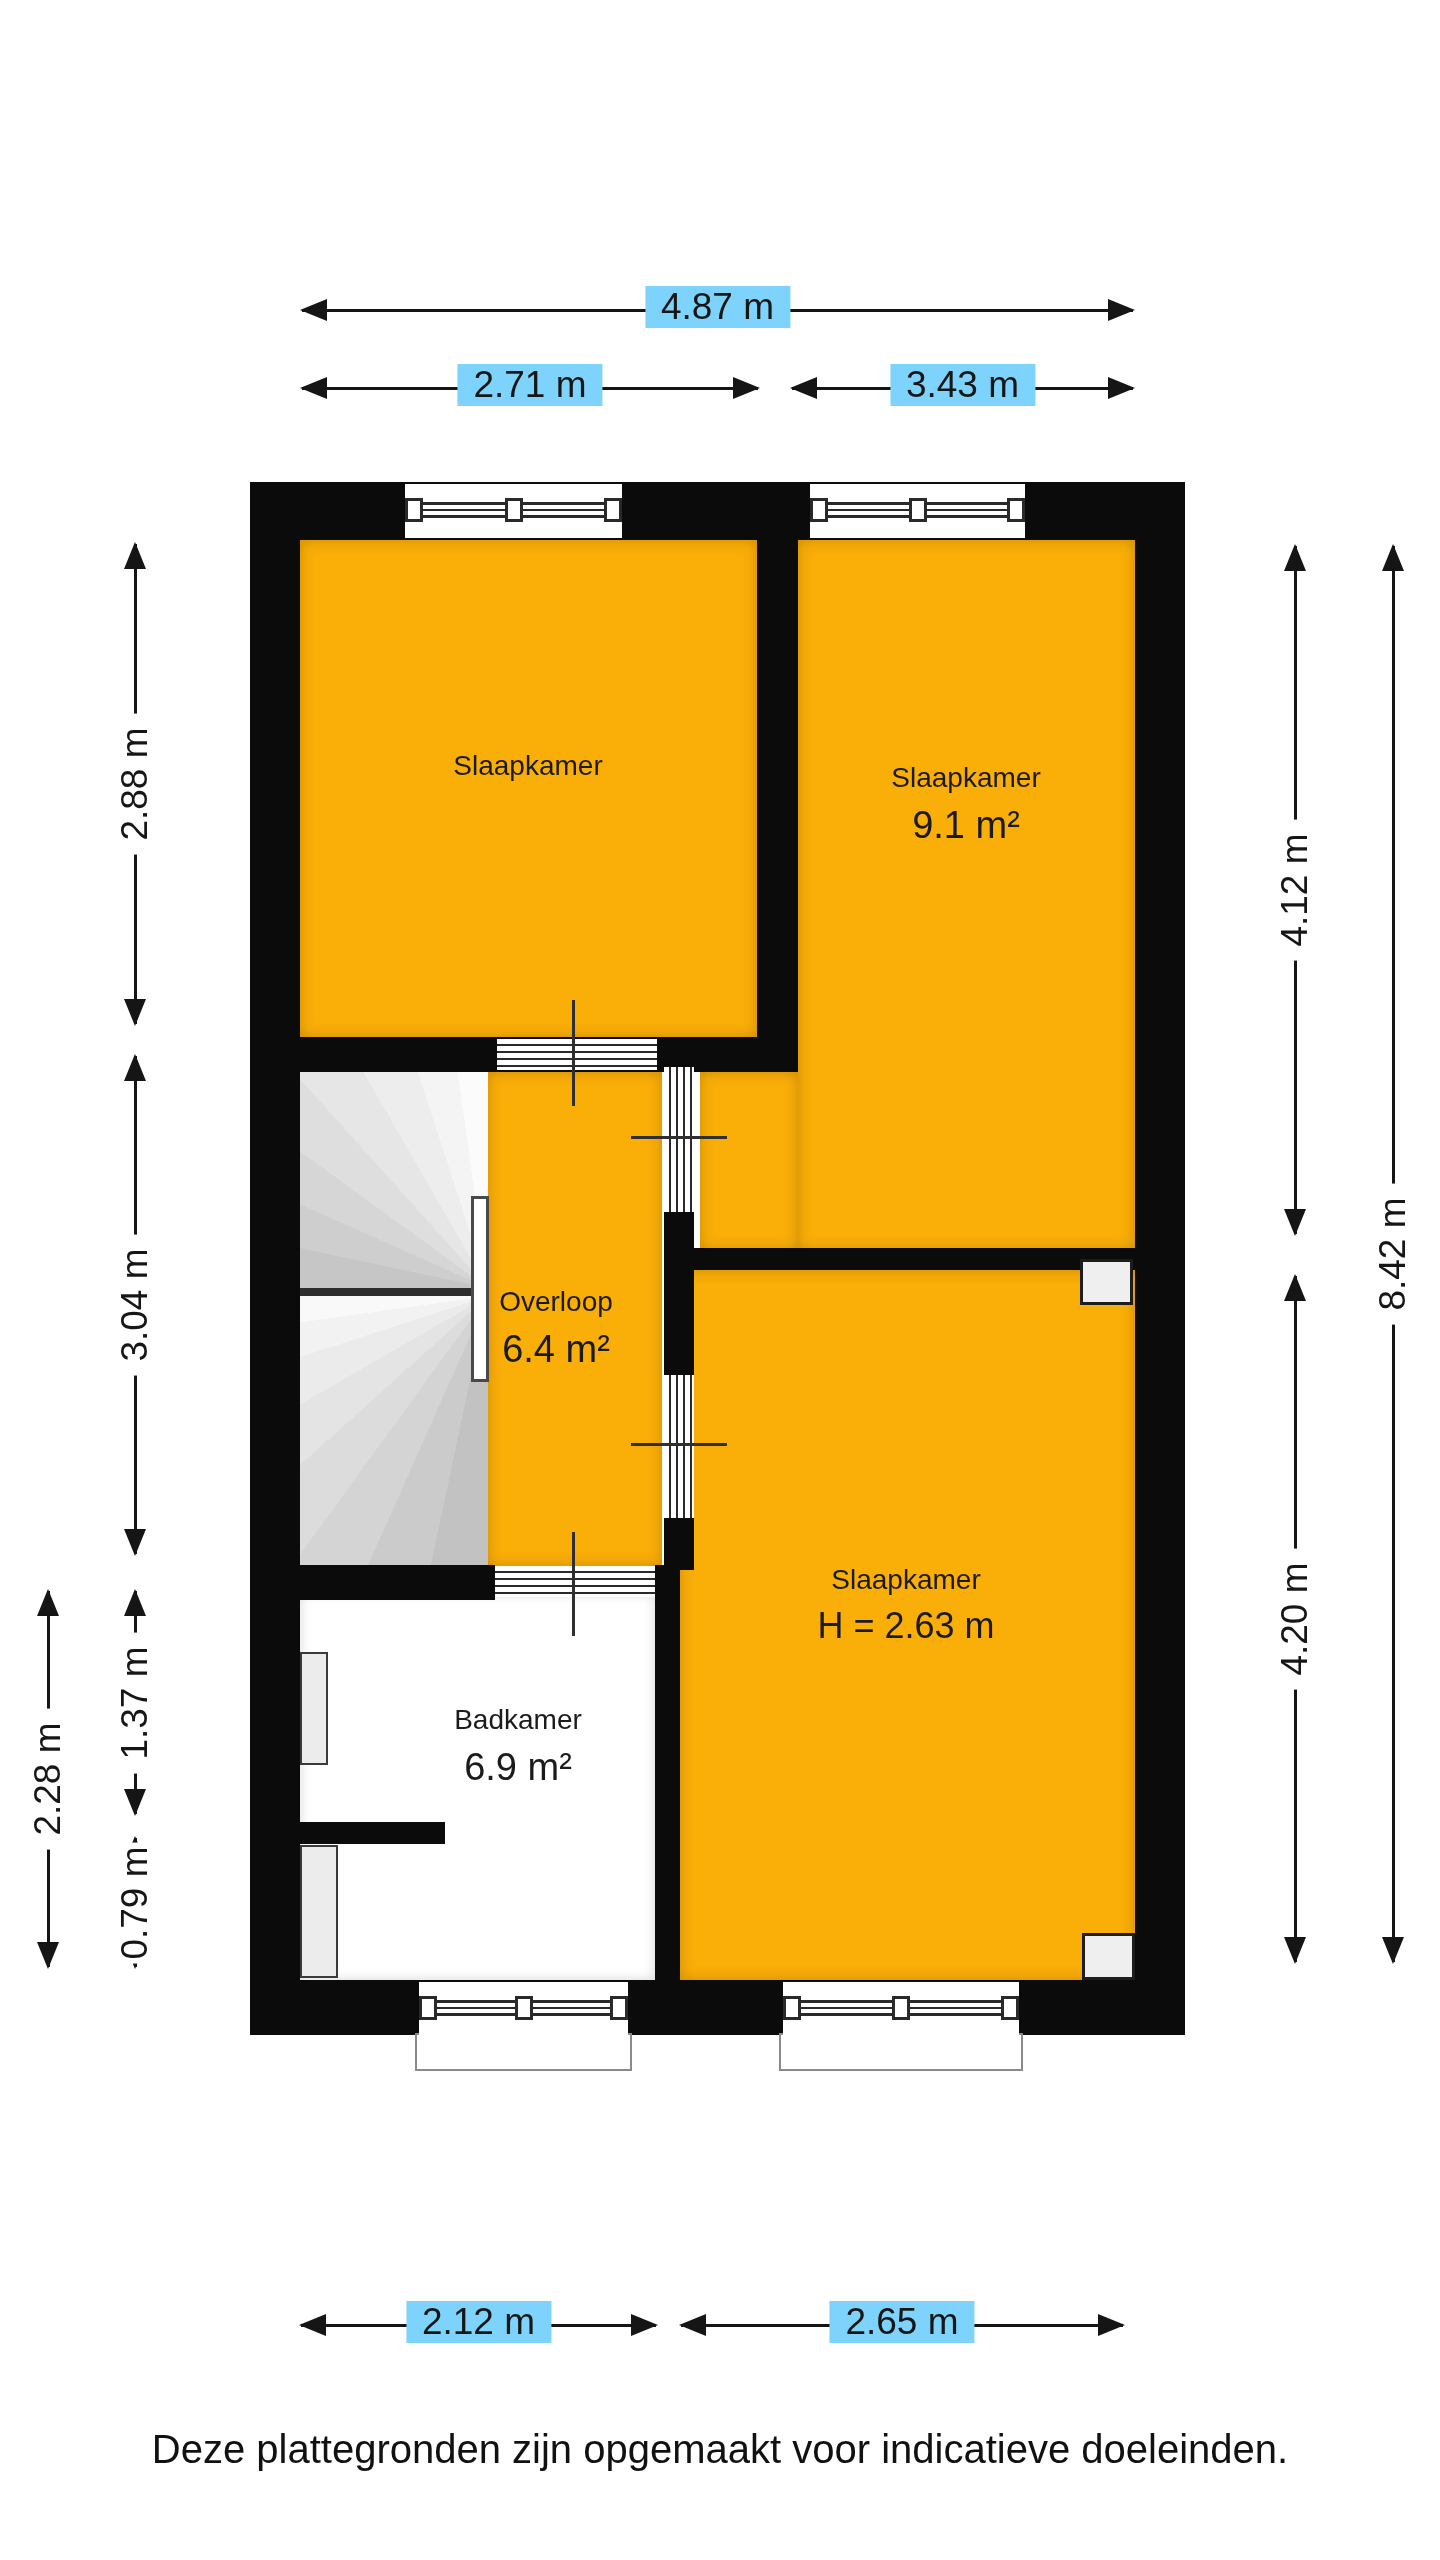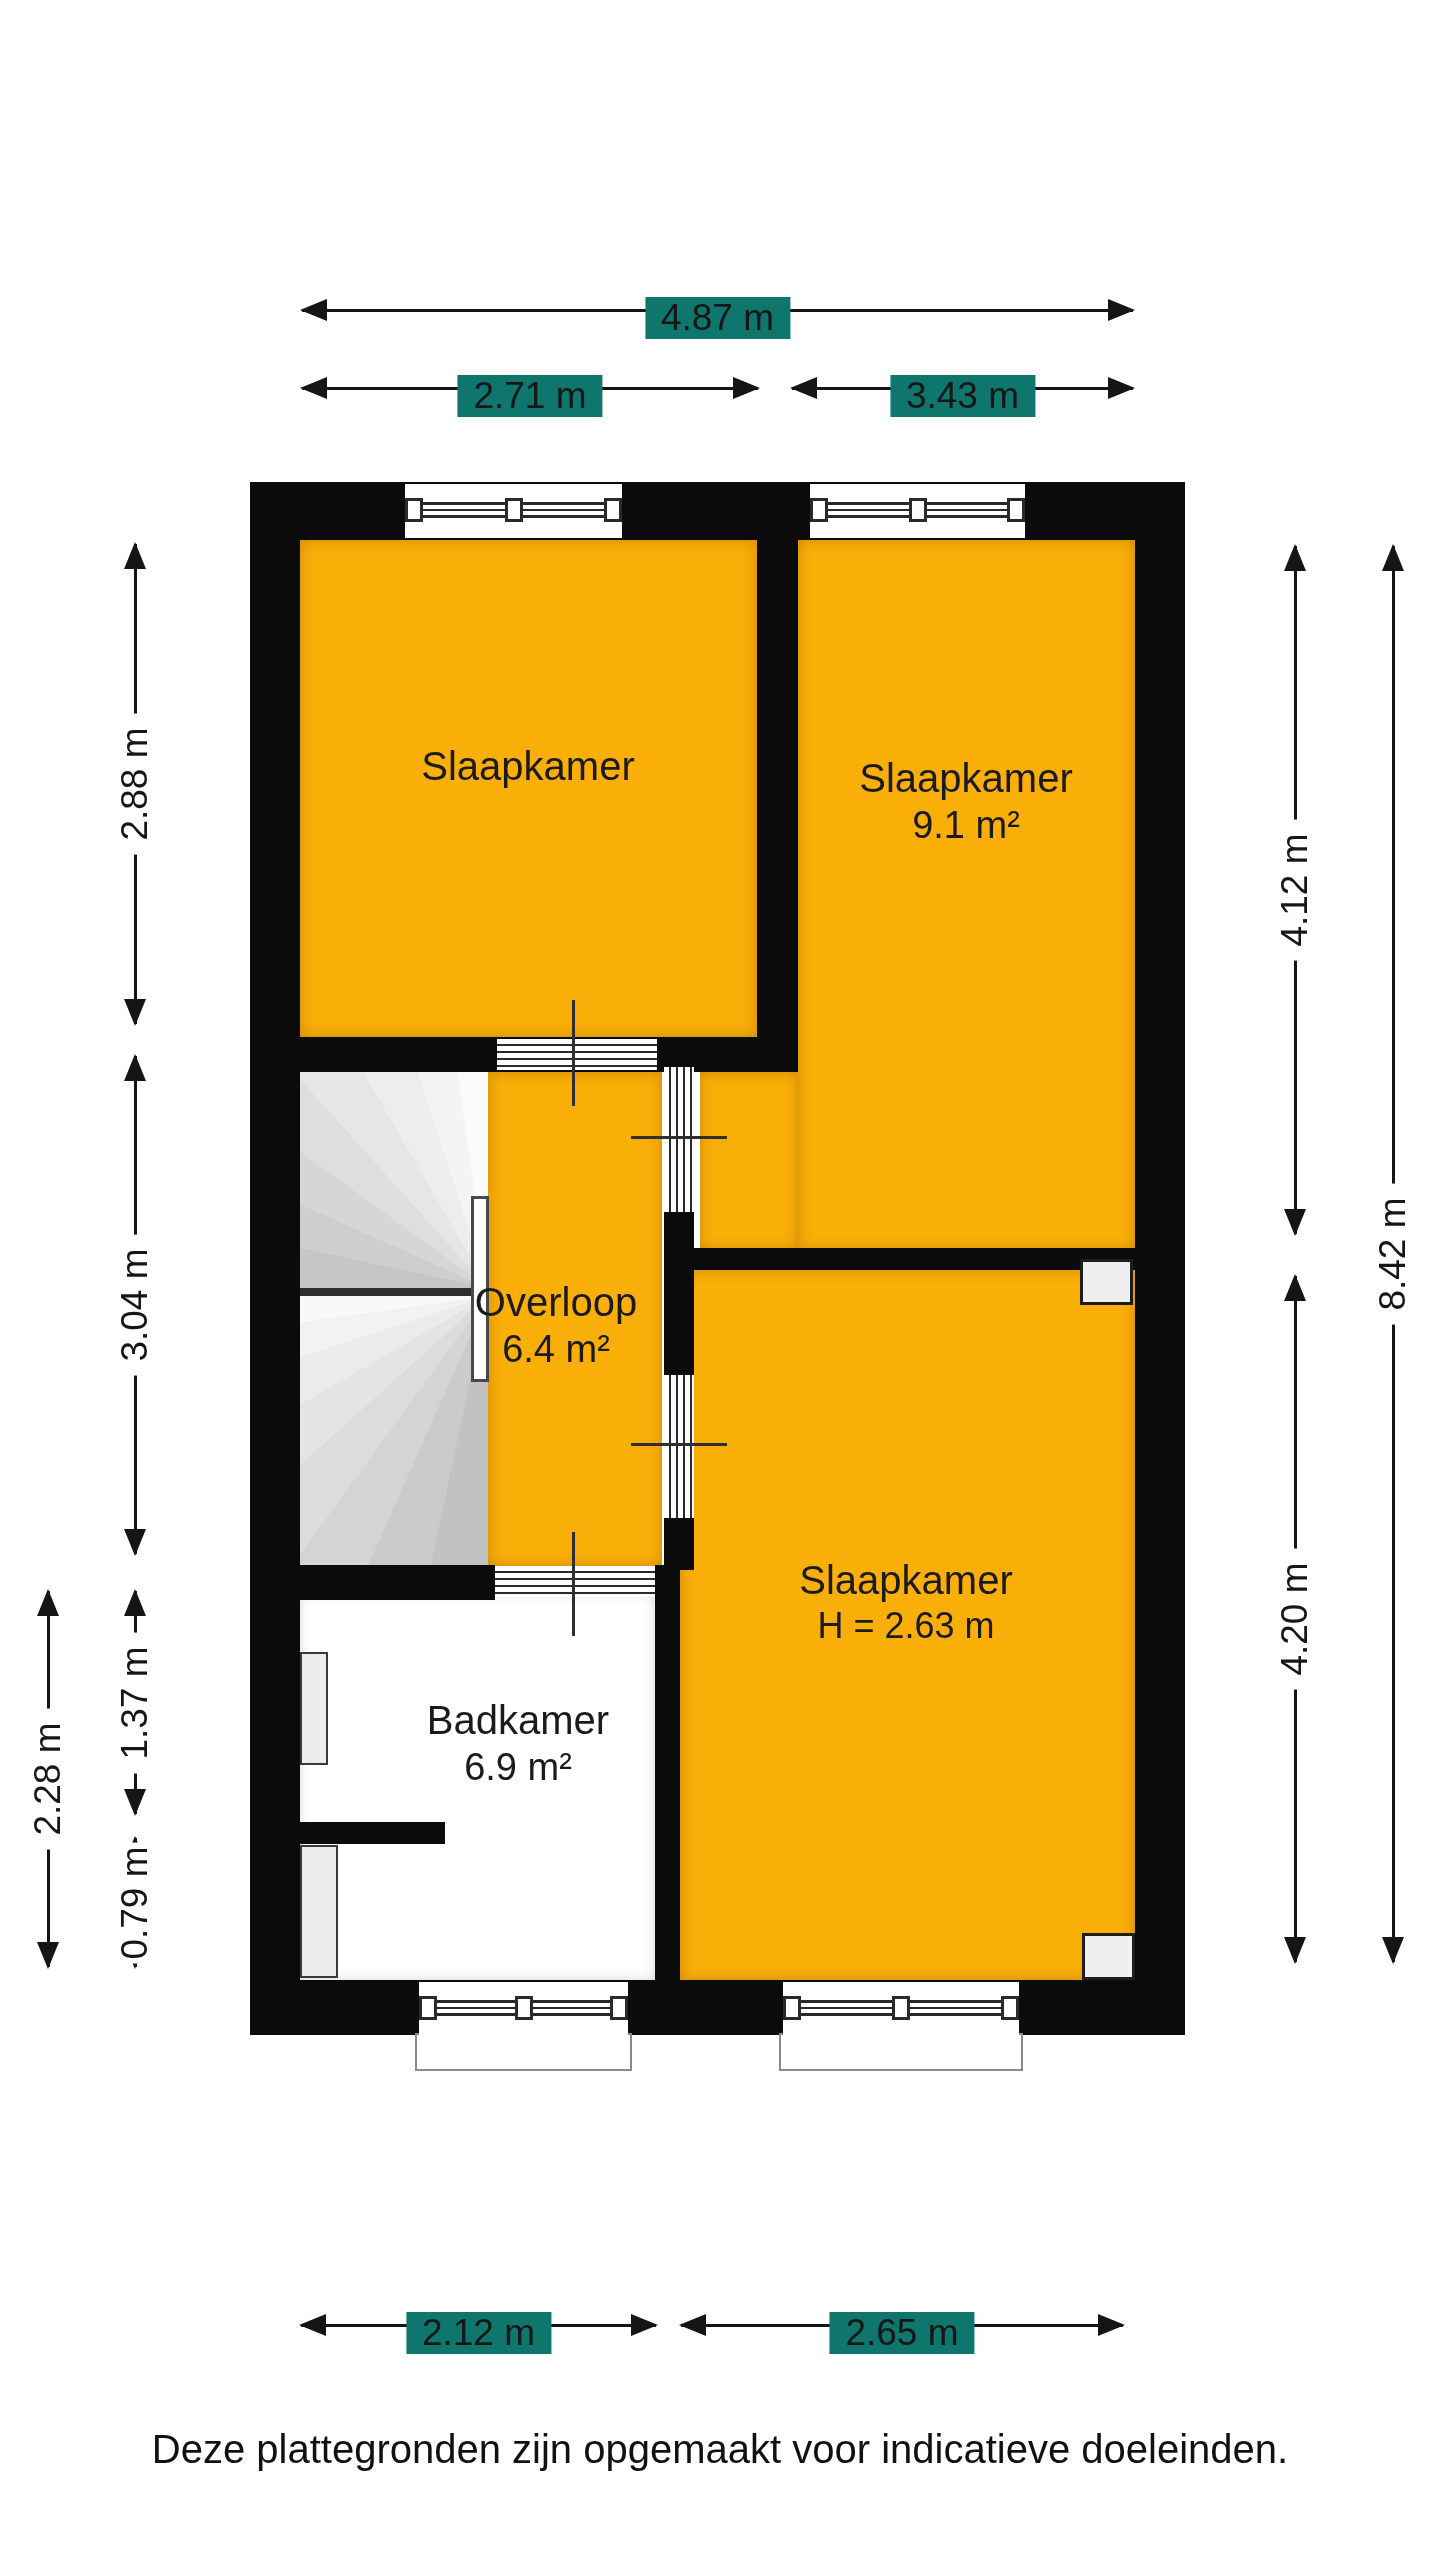--- a/index.html
+++ b/index.html
@@ -32,30 +32,30 @@
            border-top:3px solid #2a2a2a;border-bottom:3px solid #2a2a2a;box-sizing:border-box;}
   .win .gz::after{content:"";position:absolute;left:0;right:0;top:50%;height:2px;margin-top:-1px;background:#2a2a2a;}
   .win .cap{position:absolute;top:14px;width:18px;height:24px;background:#fff;border:3px solid #2a2a2a;box-sizing:border-box;}
   .cap.l{left:0;} .cap.c{left:50%;margin-left:-9px;} .cap.r{right:0;}
   .sill{position:absolute;background:#ffffff;border:2px solid #8a8a8a;box-sizing:border-box;}
   
   .dh{position:absolute;height:28px;}
   .dh .ln{position:absolute;left:2px;right:2px;top:13px;height:3px;background:#151515;}
   .dh .a1{position:absolute;left:0;top:3px;width:0;height:0;border-top:11px solid transparent;border-bottom:11px solid transparent;border-right:27px solid #151515;}
   .dh .a2{position:absolute;right:0;top:3px;width:0;height:0;border-top:11px solid transparent;border-bottom:11px solid transparent;border-left:27px solid #151515;}
-  .dh .lb{position:absolute;left:50%;top:22px;transform:translate(-50%,-50%);background:#0f766e;padding:0 16px;font-size:37px;white-space:nowrap;}
+  .dh .lb{position:absolute;left:50%;top:11px;transform:translate(-50%,-50%);background:#7dd3fc;padding:0 16px;font-size:37px;white-space:nowrap;}
   .dv{position:absolute;width:28px;}
   .dv .ln{position:absolute;top:2px;bottom:2px;left:13px;width:3px;background:#151515;}
   .dv .a1{position:absolute;top:0;left:3px;width:0;height:0;border-left:11px solid transparent;border-right:11px solid transparent;border-bottom:27px solid #151515;}
   .dv .a2{position:absolute;bottom:0;left:3px;width:0;height:0;border-left:11px solid transparent;border-right:11px solid transparent;border-top:27px solid #151515;}
   .dv .lb{position:absolute;top:50%;left:14px;transform:translate(-50%,-50%) rotate(-90deg);background:#fff;padding:0 14px;font-size:37px;white-space:nowrap;}
   .dv.small .lb{padding:0 4px;}
   
   .rlb{position:absolute;width:390px;text-align:center;color:#1b1b1b;}
-  .rlb .nm{font-size:40px;line-height:48px;}
+  .rlb .nm{font-size:28px;line-height:48px;}
   .rlb .hh{font-size:36px;line-height:44px;}
   .rlb .ar{font-size:38px;line-height:46px;}
   .footer{position:absolute;left:0;width:1440px;text-align:center;font-size:40px;line-height:58px;color:#111;}
 </style>
 </head>
 <body>
 
 <div class="canvas">
 
   <div class="fl" style="left:300px;top:540px;width:457px;height:497px;"></div>

